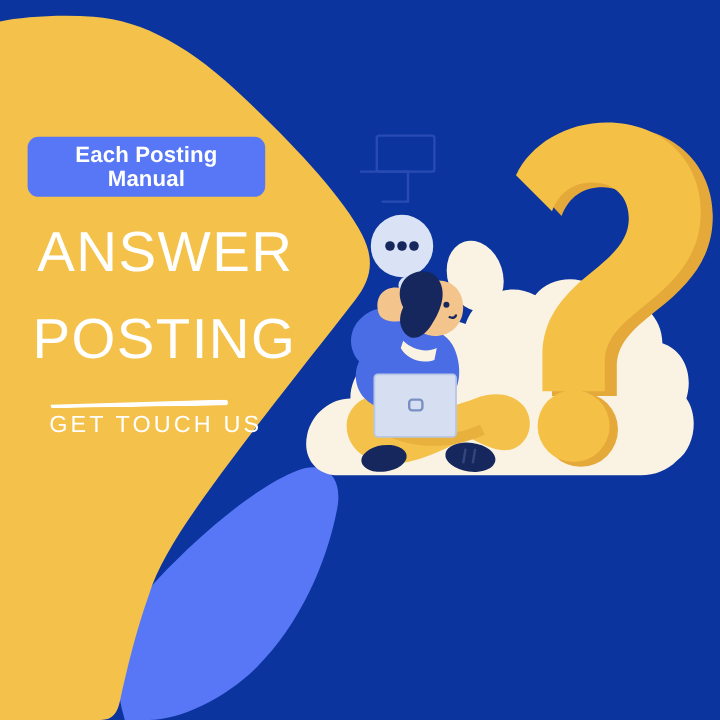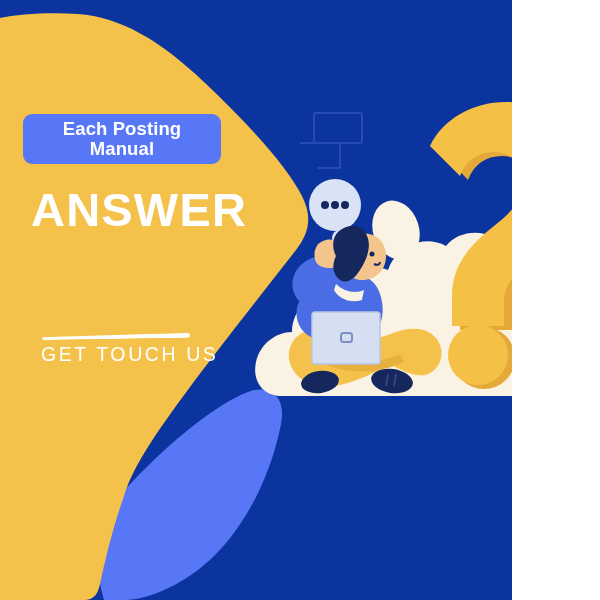--- a/index.html
+++ b/index.html
@@ -2,21 +2,21 @@
 <html><head>
 <meta charset="utf-8">
 <style>
   html, body {
     margin: 0;
     padding: 0;
     background: #ffffff;
   }
   #poster {
     position: relative;
-    width: 512px;
+    width: 600px;
     height: 600px;
     overflow: hidden;
     background: #c2410c;
     font-family: "Liberation Sans", sans-serif;
   }
   .layer {
     position: absolute;
     inset: 0;
     width: 600px;
     height: 600px;
@@ -51,21 +51,21 @@
     line-height: 1.08;
     text-align: center;
     letter-spacing: 0.1px;
     white-space: pre-line;
     padding: 0 6px;
   }
   .headline {
     position: absolute;
     color: #ffffff;
     font-size: 47px;
-    font-weight: bold;
+    font-weight: normal;
     letter-spacing: 1.2px;
     line-height: 1;
     white-space: nowrap;
   }
   #headline-1 { left: 31px; top: 186px; }
   #headline-2 { left: 27px; top: 258px; }
 
   #divider {
     position: absolute;
     left: 42px;
@@ -233,19 +233,20 @@
   </svg>
 
   <div id="text-block">
 
     <div id="badge">
       <span id="badge-label">Each Posting
 Manual</span>
     </div>
 
     <div class="headline" id="headline-1">ANSWER</div>
+    <div class="headline" id="headline-2">POSTING</div>
 
     <div id="divider"></div>
 
     <div id="tagline">GET TOUCH US</div>
   </div>
 
 </div>
 
 </body></html>

